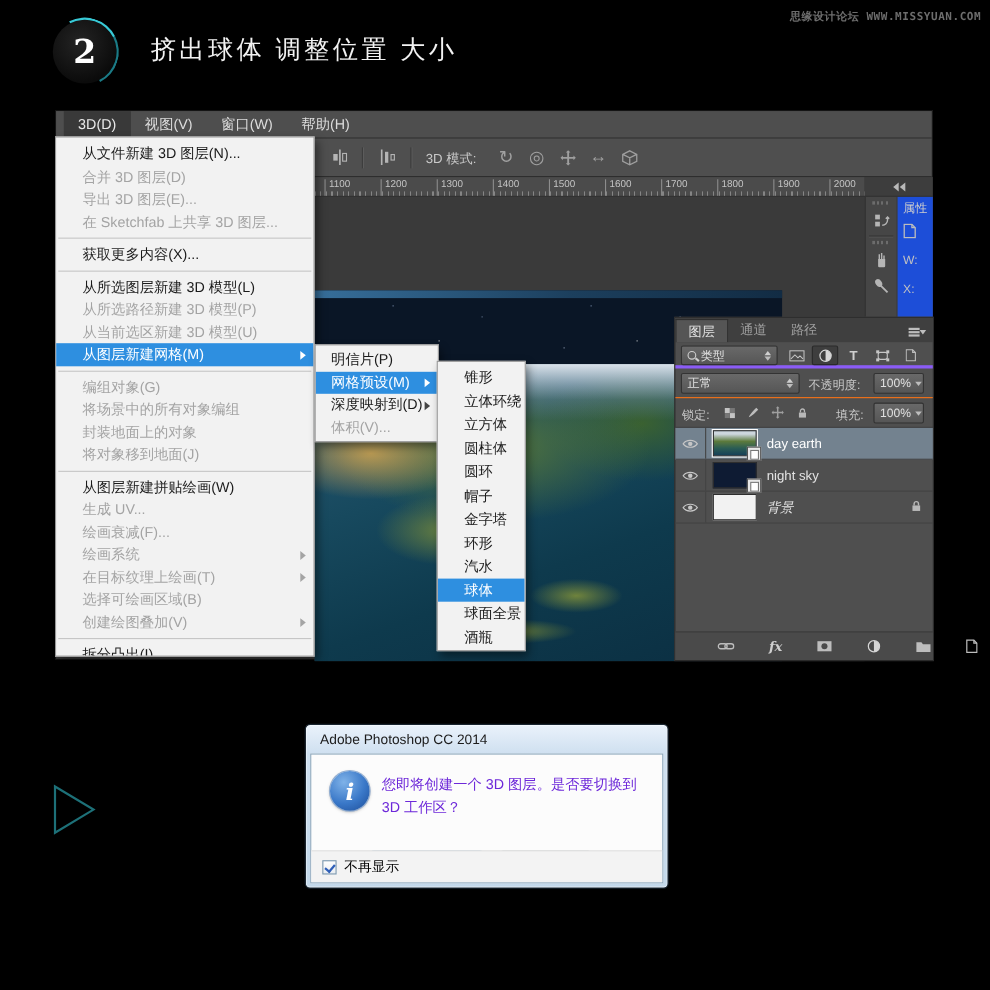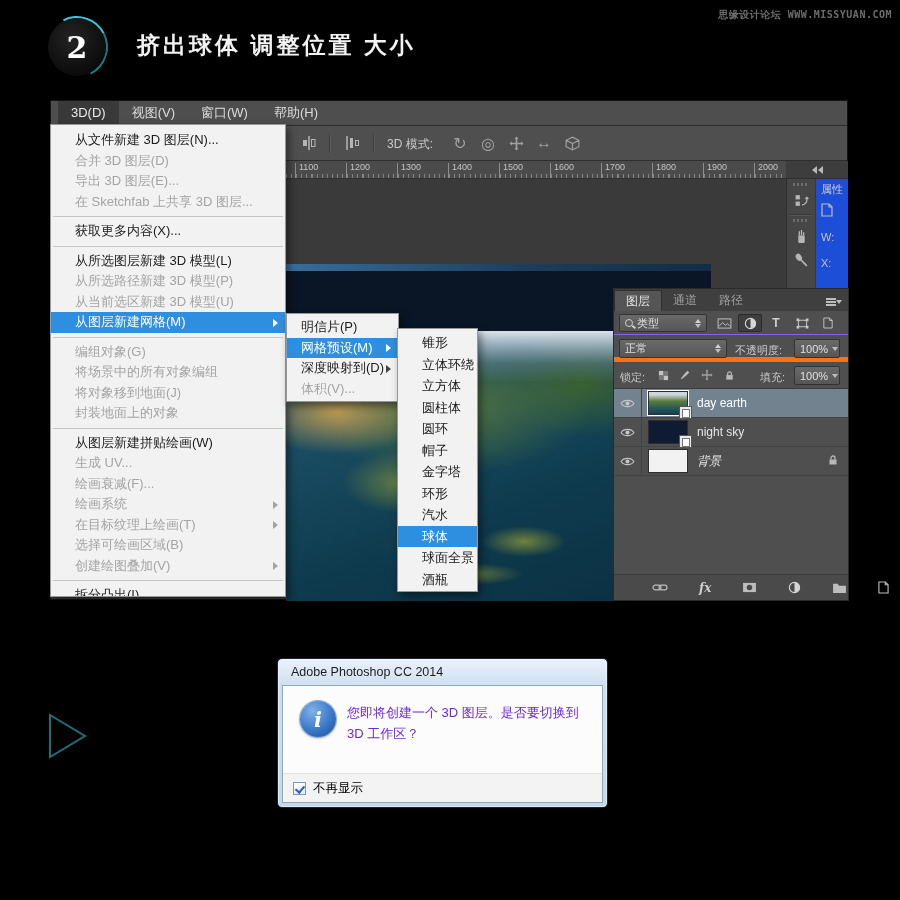--- a/index.html
+++ b/index.html
@@ -7,21 +7,21 @@
 body{position:relative;font-family:"Liberation Sans","DejaVu Sans",sans-serif;-webkit-font-smoothing:antialiased}
 .abs{position:absolute}
 
 
 .badge{left:48px;top:18px;width:58px;height:58px;border-radius:50%;
  background:radial-gradient(circle at 42% 36%, #242424, #0b0b0b 72%);z-index:5}
 .badge::before{content:"";position:absolute;inset:-2px;border-radius:50%;
  border:2px solid transparent;border-top-color:#38c9d6;border-right-color:#1b7b86;transform:rotate(18deg)}
 .badge-num{position:absolute;inset:0;display:flex;align-items:center;justify-content:center;
  color:#fff;font:bold 30px "DejaVu Serif",serif}
-.h-title{left:137px;top:30px;font-size:23px;font-weight:bold;color:#f2f2f2;letter-spacing:3px;z-index:5}
+.h-title{left:137px;top:30px;font-size:23px;font-weight:normal;color:#f2f2f2;letter-spacing:3px;z-index:5}
 .watermark{right:8px;top:8px;color:#6d6d6d;font:bold 10px "DejaVu Sans Mono",monospace;letter-spacing:.5px;z-index:5}
 
 
 .ps{left:50px;top:100px;width:798px;height:500px;background:#3a3a3a;border:1px solid #141414;z-index:1}
 .menubar{left:0;top:0;right:0;height:25px;background:#4e4e4e;border-bottom:1px solid #2c2c2c;display:flex;padding-left:7px}
 .mb-item{padding:0 13px;line-height:24px;font-size:13px;color:#dcdcdc}
 .mb-item.active{background:#393939;color:#e9e9e9}
 .optbar{left:0;top:25px;right:0;height:35px;background:#4f4f4f;border-bottom:1px solid #2e2e2e}
 .opt-ic{position:absolute;top:6px;width:26px;height:22px;display:flex;align-items:center;justify-content:center;color:#a8a8a8}
 .vsep{position:absolute;top:8px;width:1px;height:19px;background:#3d3d3d;box-shadow:1px 0 0 #5c5c5c}
@@ -73,32 +73,32 @@
 
 
 .lp{left:562px;top:187px;width:236px;height:313px;background:#4f4f4f;border:1px solid #2a2a2a}
 .lp-tabs{height:22px;background:#3f3f3f;display:flex;align-items:flex-end}
 .lp-tab{height:21px;line-height:21px;padding:0 11px;font-size:12px;color:#9f9f9f}
 .lp-tab.active{background:#555;color:#e2e2e2;border:1px solid #2f2f2f;border-bottom:none}
 .lp-menu{margin-left:auto;margin-right:6px;margin-bottom:5px;width:16px;height:9px;position:relative}
 .lp-menu .bars{position:absolute;left:0;top:1px;width:10px;height:2px;background:#bdbdbd;box-shadow:0 3px 0 #bdbdbd,0 6px 0 #bdbdbd}
 .lp-menu .dtri{position:absolute;right:0;top:3px}
 .tri-d{width:0;height:0;border:3px solid transparent;border-top:4px solid #bdbdbd;border-bottom:none}
-.lp-filter{height:24px;border-bottom:1px solid #8b5cf6;position:relative}
+.lp-filter{height:24px;border-bottom:3px solid #8b5cf6;position:relative}
 .psdd{background:linear-gradient(#696969,#565656);border:1px solid #333;border-radius:2px;
  color:#e0e0e0;font-size:11px;display:flex;align-items:center;gap:4px;padding:0 5px}
 .typebox{position:absolute;left:5px;top:3px;width:88px;height:18px}
 .lens{width:8px;height:8px;border:1.5px solid #cfcfcf;border-radius:50%;position:relative}
 .lens::after{content:"";position:absolute;left:6px;top:6px;width:4px;height:1.5px;background:#cfcfcf;transform:rotate(40deg)}
 .udtri{margin-left:auto;display:flex;flex-direction:column;gap:1px}
 .tu{width:0;height:0;border:3px solid transparent;border-bottom:4px solid #cfcfcf;border-top:none}
 .fbtn{position:absolute;top:3px;width:24px;height:18px;display:flex;align-items:center;justify-content:center;color:#c9c9c9}
 .fbtn.pressed{background:#3e3e3e;border:1px solid #2a2a2a;border-radius:2px}
 .fbtn .T{font:bold 12px "Liberation Sans",sans-serif;color:#cfcfcf}
-.lp-blend{height:27px;border-bottom:5px solid #f97316;position:relative}
+.lp-blend{height:27px;border-bottom:1px solid #f97316;position:relative}
 .blendbox{position:absolute;left:5px;top:4px;width:108px;height:19px}
 .lab{position:absolute;font-size:11px;color:#c9c9c9}
 .valbox{position:absolute;width:46px;height:19px;top:4px}
 .lp-lock{height:27px;border-bottom:1px solid #3c3c3c;position:relative}
 .lockic{position:absolute;top:5px;width:18px;height:16px;display:flex;align-items:center;justify-content:center}
 .lrow{height:29px;border-bottom:1px solid #434343;position:relative;display:flex;align-items:center}
 .lrow.sel{background:#73828f}
 .eyecell{width:28px;height:100%;border-right:1px solid #434343;display:flex;align-items:center;justify-content:center;flex:none}
 .thumb{width:40px;height:24px;margin-left:6px;position:relative;flex:none;border:1px solid #2e2e2e}
 .lrow.sel .thumb{outline:1px solid #fff}
@@ -531,22 +531,22 @@
   <div class="mi">从所选图层新建 3D 模型(L)</div>
   <div class="mi dis">从所选路径新建 3D 模型(P)</div>
   <div class="mi dis">从当前选区新建 3D 模型(U)</div>
   <div class="mi hl">
     <span>从图层新建网格(M)</span>
     <span class="sub-arr"></span>
   </div>
   <div class="msep"></div>
   <div class="mi dis">编组对象(G)</div>
   <div class="mi dis">将场景中的所有对象编组</div>
+  <div class="mi dis">封装地面上的对象</div>
   <div class="mi dis">将对象移到地面(J)</div>
-  <div class="mi dis">封装地面上的对象</div>
   <div class="msep"></div>
   <div class="mi">从图层新建拼贴绘画(W)</div>
   <div class="mi dis">生成 UV...</div>
   <div class="mi dis">绘画衰减(F)...</div>
   <div class="mi dis">
     <span>绘画系统</span>
     <span class="sub-arr"></span>
   </div>
   <div class="mi dis">
     <span>在目标纹理上绘画(T)</span>

